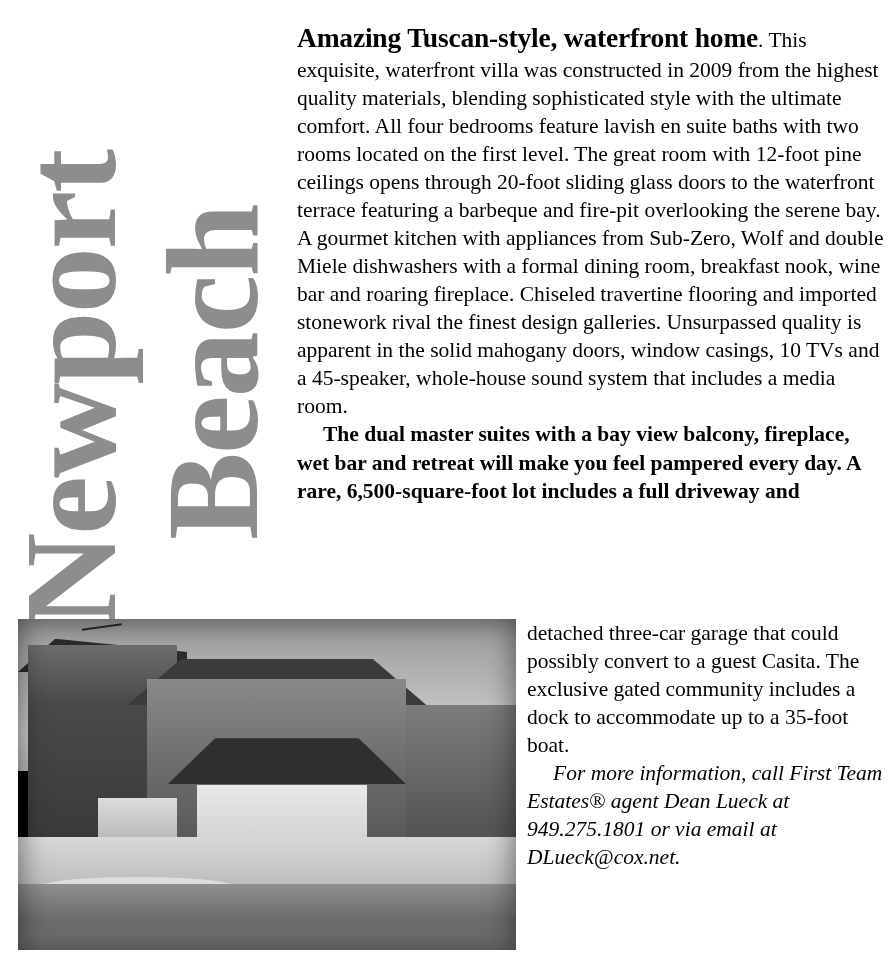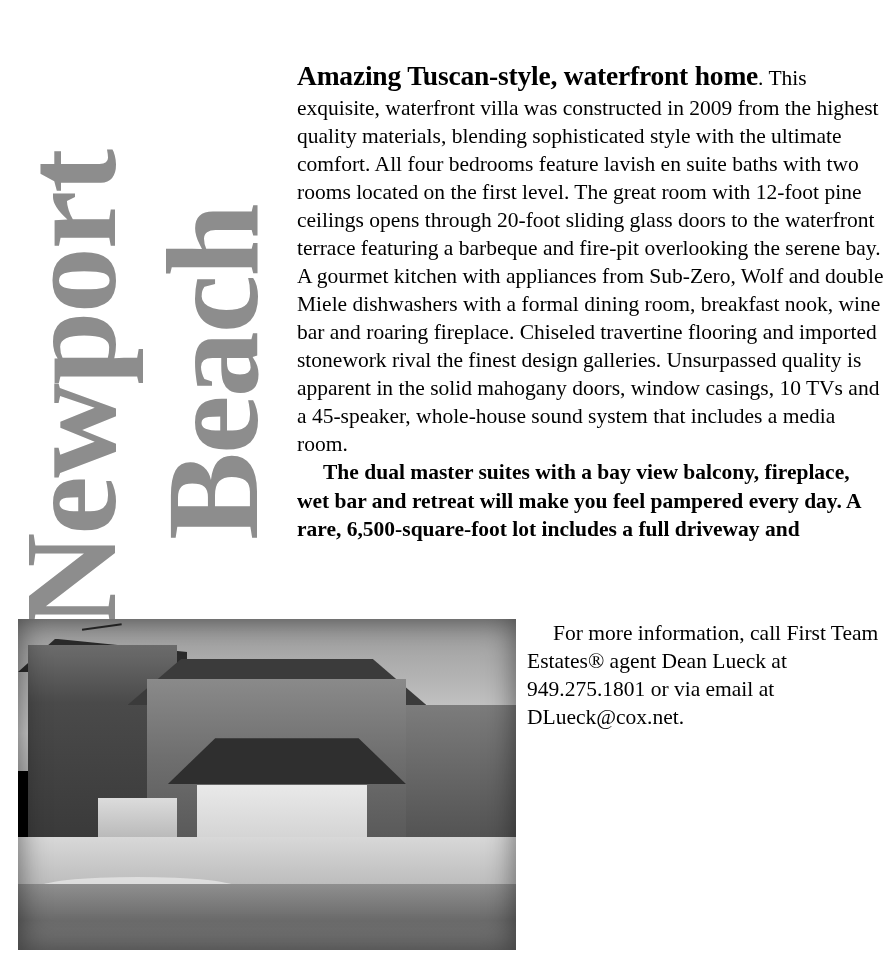--- a/index.html
+++ b/index.html
@@ -134,41 +134,41 @@
     box-shadow: inset 0 0 30px rgba(0,0,0,0.55);
     pointer-events: none;
   }
 
   
   #article {
     position: absolute;
     left: 297px;
     top: 20px;
     width: 587px;
-    margin-top: 38px;
   }
   .body-col {
     font-size: 21.5px;
     line-height: 1.305;
     text-align: left;
   }
   .headline {
     font-family: "Liberation Serif", serif;
     font-weight: bold;
     font-size: 27.5px;
     letter-spacing: -0.2px;
   }
   .para {
     margin: 0;
   }
   .para.indent {
     text-indent: 26px;
     font-weight: bold;
   }
   .para.italic {
+    font-style: italic;
     text-indent: 26px;
   }
   
   #wrap-col {
     position: absolute;
     left: 527px;
     top: 619px;
     width: 357px;
     font-size: 21.5px;
     line-height: 1.305;
@@ -199,14 +199,15 @@
   <div class="dark-frame"></div>
 </div>
 
 <div id="article">
   <p class="para body-col"><span class="headline">Amazing Tuscan-style, waterfront home</span><span>. This exquisite, waterfront villa was constructed in 2009 from the highest quality materials, blending sophisticated style with the ultimate comfort. All four bedrooms feature lavish en suite baths with two rooms located on the first level. The great room with 12-foot pine ceilings opens through 20-foot sliding glass doors to the waterfront terrace featuring a barbeque and fire-pit overlooking the serene bay. A gourmet kitchen with appliances from Sub-Zero, Wolf and double Miele dishwashers with a formal dining room, breakfast nook, wine bar and roaring fireplace. Chiseled travertine flooring and imported stonework rival the finest design galleries. Unsurpassed quality is apparent in the solid mahogany doors, window casings, 10 TVs and a 45-speaker, whole-house sound system that includes a media room.</span></p>
 
   <p class="para body-col indent">The dual master suites with a bay view balcony, fireplace, wet bar and retreat will make you feel pampered every day. A rare, 6,500-square-foot lot includes a full driveway and</p>
 </div>
 
 <div id="wrap-col">
+  <p class="para">detached three-car garage that could possibly convert to a guest Casita. The exclusive gated community includes a dock to accommodate up to a 35-foot boat.</p>
   <p class="para italic">For more information, call First Team Estates® agent Dean Lueck at 949.275.1801 or via email at DLueck@cox.net.</p>
 </div>
 
 </body></html>

